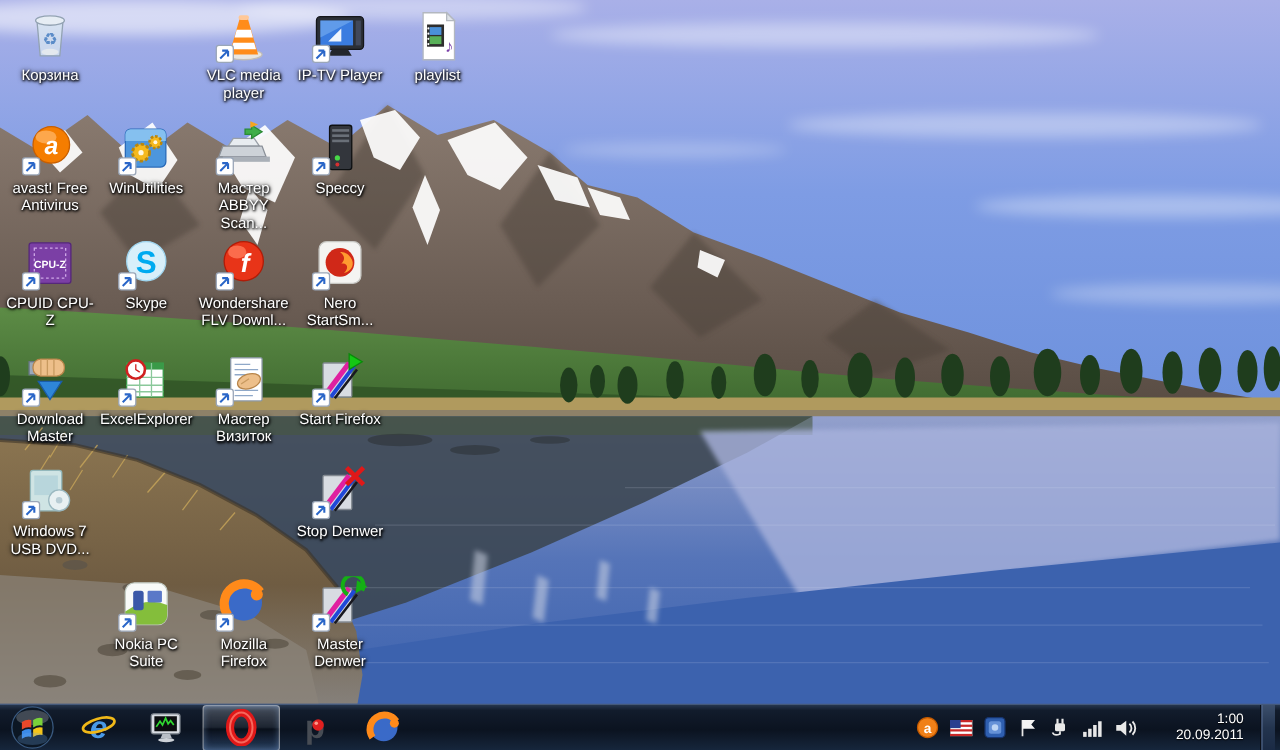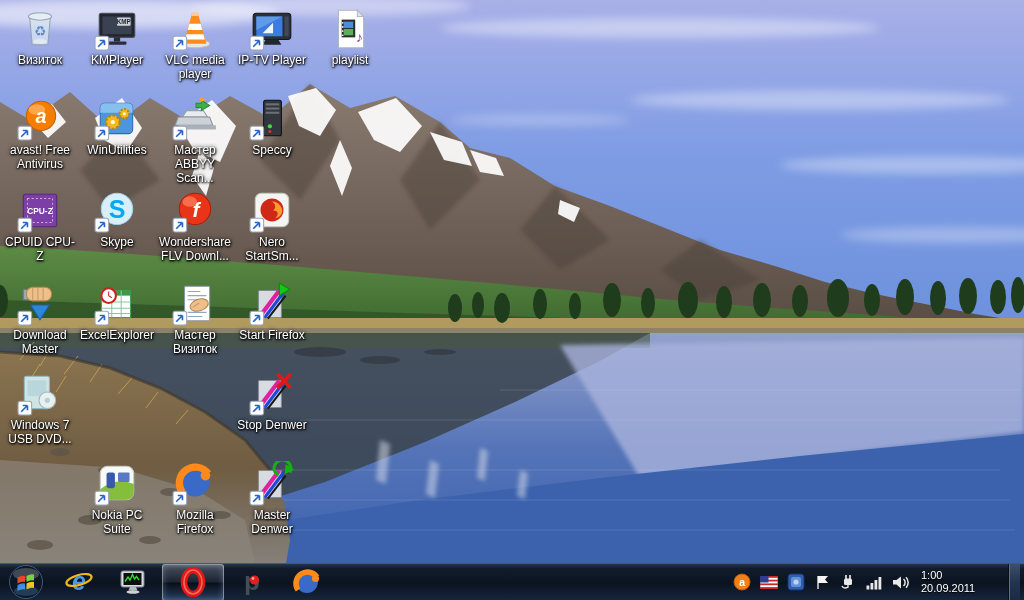--- a/index.html
+++ b/index.html
@@ -17,21 +17,21 @@
     background:linear-gradient(#26364e 0%,#121c2c 12%,#0b1320 55%,#16263c 100%);
     border-top:1px solid #44597a;box-sizing:border-box;
     display:flex;align-items:center;}
   .tbtn{width:54px;height:35px;display:flex;align-items:center;justify-content:center;flex:0 0 auto;}
   .tbtn.active{width:60px;border:1px solid rgba(255,255,255,.45);border-radius:3px;
     background:linear-gradient(rgba(255,255,255,.22),rgba(255,255,255,.07) 48%,rgba(0,0,0,.18) 52%,rgba(90,130,190,.25));
     box-shadow:inset 0 0 6px rgba(160,200,255,.35);margin:0 2px;}
   #start-orb{width:52px;height:37px;display:flex;align-items:center;justify-content:center;flex:0 0 auto;}
   #tray{margin-left:auto;display:flex;align-items:center;gap:9px;padding-right:4px;}
   .tray-ic{display:flex;align-items:center;justify-content:center;height:24px;}
-  #clock{color:#fff;font-size:11px;line-height:13px;text-align:left;width:74px;
+  #clock{color:#fff;font-size:11px;line-height:13px;text-align:right;width:74px;
     text-shadow:0 1px 1px #000;padding:0 2px;}
   #show-desktop{width:11px;height:37px;margin-left:2px;
     border-left:1px solid #0a0f18;
     background:linear-gradient(#3c4f6c,#23344e 50%,#1a2a44);
     box-shadow:inset 1px 0 0 #5a7096;}
 </style>
 </head>
 <body>
 
 <div id="screen">
@@ -195,38 +195,23 @@
 
   <div class="cell" style="left:2px;top:6px">
     <div class="ic">
         <svg width="46" height="46" viewBox="0 0 44 44">
       <path d="M12,10 h20 l-2.5,27 h-15 Z" fill="rgba(214,227,240,.8)" stroke="#93a3b3"></path>
       <ellipse cx="22" cy="34" rx="6.5" ry="2.4" fill="#e4e9ee"></ellipse>
       <ellipse cx="22" cy="10" rx="11" ry="3.6" fill="#e6edf4" stroke="#93a3b3"></ellipse>
       <text x="22" y="29" font-size="13" fill="#5b8cc8" text-anchor="middle">♻</text>
     </svg>
       </div>
-    <div class="lbl">Визиток</div>
-  </div>
-
-  <div class="cell" style="left:79px;top:6px">
-    <div class="ic">
-        <svg width="46" height="46" viewBox="0 0 44 44">
-      <rect x="5" y="7" width="34" height="23" rx="2" fill="#23262e" stroke="#4a4f58"></rect>
-      <rect x="8" y="10" width="28" height="17" fill="#3a4150"></rect>
-      <rect x="22" y="11" width="13" height="8" rx="1" fill="#cdd2da"></rect>
-      <text x="28.5" y="17.5" font-size="6" font-weight="bold" fill="#23262e" text-anchor="middle">KMP</text>
-      <rect x="19" y="30" width="6" height="4" fill="#2a2d34"></rect>
-      <rect x="13" y="34" width="18" height="3" rx="1" fill="#2a2d34"></rect>
-      <rect x="1" y="29" width="13" height="13" rx="2" fill="#fff" stroke="#9aa6b8"></rect>
-      <path d="M4,39 L10,33 M10,33 h-4.5 M10,33 v4.5" stroke="#2a66c8" stroke-width="1.6" fill="none"></path>
-    </svg>
-      </div>
-    <div class="lbl">KMPlayer</div>
-  </div>
+    <div class="lbl">Корзина</div>
+  </div>
+
 
   <div class="cell" style="left:157px;top:6px">
     <div class="ic">
         <svg width="46" height="46" viewBox="0 0 44 44">
       <ellipse cx="22" cy="36" rx="14" ry="4" fill="#e8e6e2" stroke="#c2beb8"></ellipse>
       <path d="M19,8 L25,8 L33,36 L11,36 Z" fill="#ff8c1a"></path>
       <path d="M16.6,17 h10.8 l1.6,6 h-14 Z" fill="#fff"></path>
       <path d="M14,27 h16 l1.4,5 h-18.8 Z" fill="#fff"></path>
       <rect x="18" y="6" width="8" height="3.5" rx="1.7" fill="#ffc898"></rect>
       <rect x="1" y="29" width="13" height="13" rx="2" fill="#fff" stroke="#9aa6b8"></rect>

